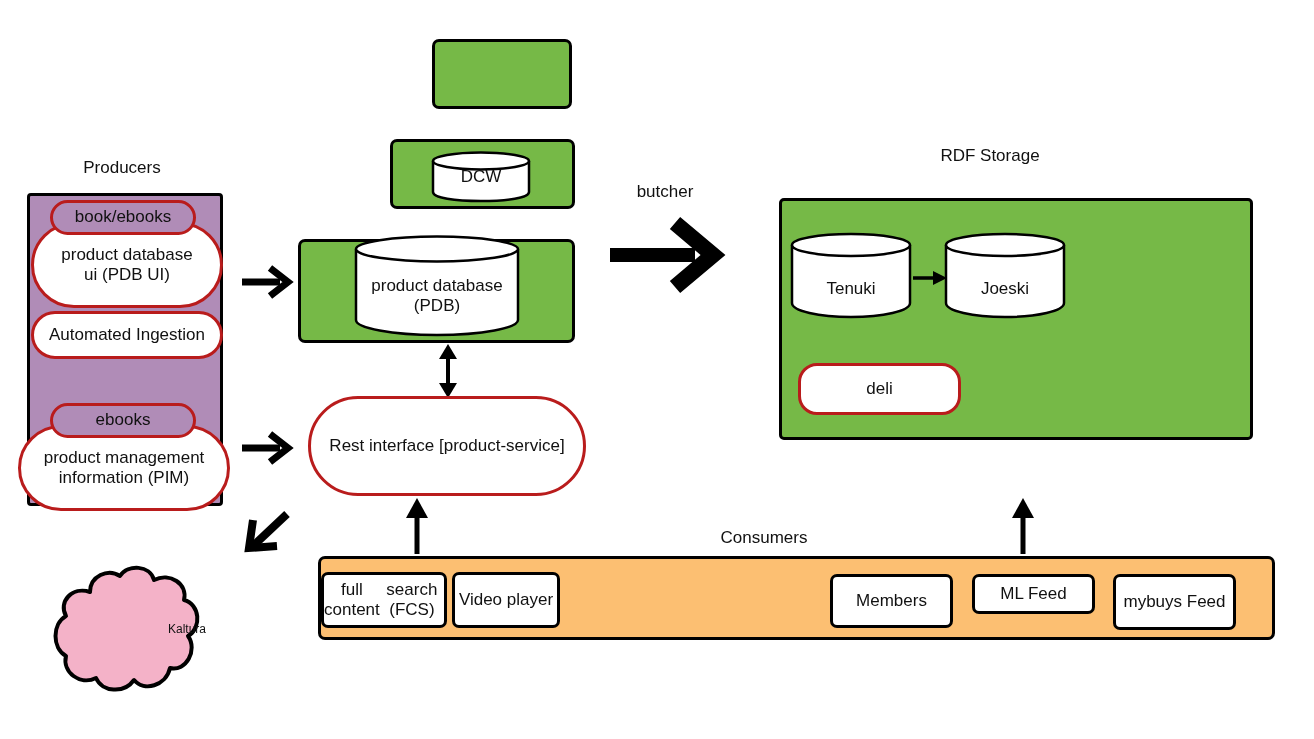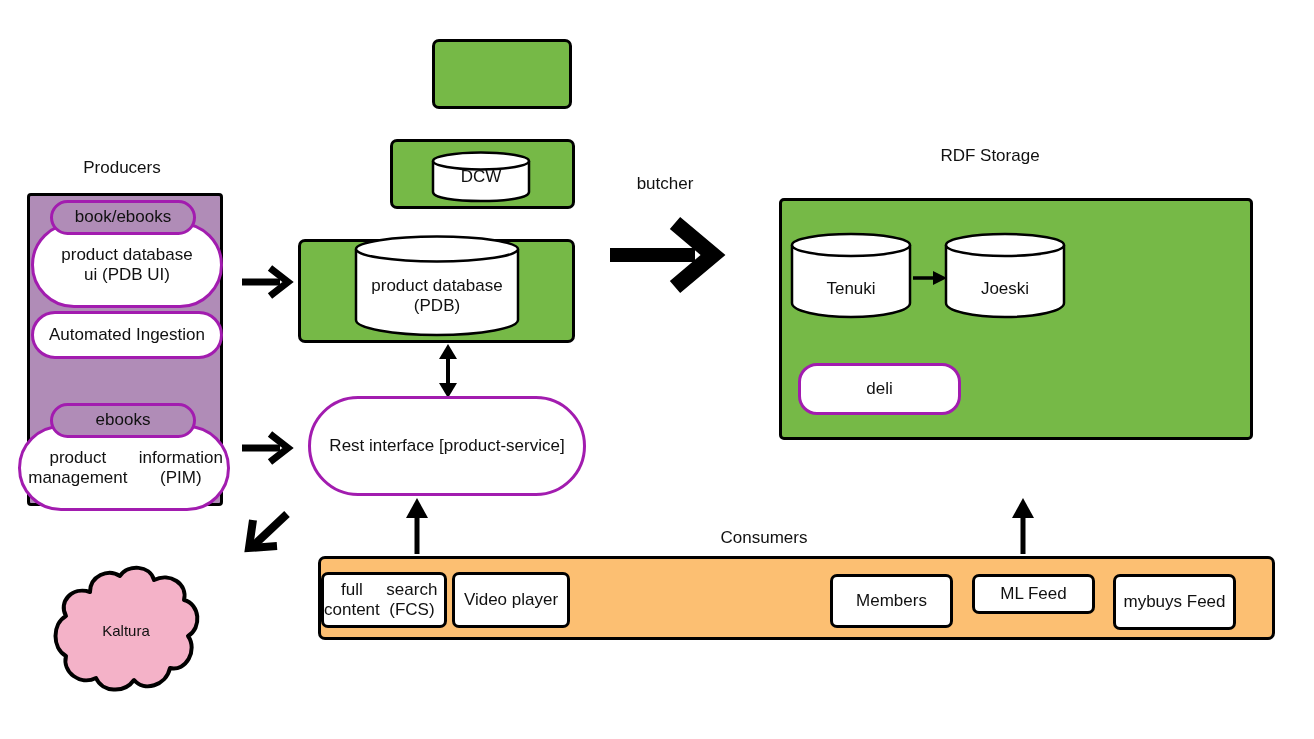--- a/index.html
+++ b/index.html
@@ -40,21 +40,21 @@
     line-height: 1.2;
   }
   .green { background: #76b947; }
   .purple { background: #b08cb7; }
   .orange { background: #fcbf72; }
   .white { background: #ffffff; }
 
   .pill {
     position: absolute;
     box-sizing: border-box;
-    border: 3px solid #a21caf;
+    border: 3px solid #b91c1c;
     background: #ffffff;
     display: flex;
     align-items: center;
     justify-content: center;
     text-align: center;
     font-size: 17px;
     color: #111111;
     line-height: 1.2;
   }
   .pill.purplefill { background: #b08cb7; }
@@ -74,22 +74,22 @@
   }
 
   .arrow { position: absolute; }
   .arrow svg { display: block; overflow: visible; }
 
   .cloud { position: absolute; }
   .cloud svg { display: block; overflow: visible; }
   .cloud .cloud-text {
     position: absolute;
     left: 0; right: 0;
-    text-align: center;
-    font-size: 15px;
+    text-align: right;
+    font-size: 12px;
     color: #111111;
   }
 </style>
 </head>
 <body>
 
 <div id="canvas">
 
   <div class="lbl" style="left:27px; top:158px; width:190px;">Producers</div>
 
@@ -105,21 +105,21 @@
   </div>
 
   <div class="pill" style="left:31px; top:311px; width:192px; height:48px; border-radius:24px; z-index:2;">
     <span>Automated Ingestion</span>
   </div>
 
   <div class="pill purplefill" style="left:50px; top:403px; width:146px; height:35px; border-radius:18px; z-index:3;">
     <span>ebooks</span>
   </div>
 
-  <div class="pill" style="left:18px; top:425px; width:212px; height:86px; border-radius:43px; z-index:2; ">
+  <div class="pill" style="left:18px; top:425px; width:212px; height:86px; border-radius:43px; z-index:2; flex-direction:column;">
     <span>product management</span>
     <span>information (PIM)</span>
   </div>
 
   <div class="arrow" style="left:240px; top:262px;">
     <svg width="56" height="40" viewBox="0 0 56 40">
       <path d="M2,20 L40,20" stroke="#000" stroke-width="7" fill="none" stroke-linecap="butt"></path>
       <path d="M30,6 L48,20 L30,34" stroke="#000" stroke-width="7" fill="none" stroke-linecap="butt" stroke-linejoin="miter"></path>
     </svg>
   </div>
@@ -181,21 +181,21 @@
     <span>Rest interface [product-service]</span>
   </div>
 
   <div class="arrow" style="left:403px; top:496px;">
     <svg width="28" height="62" viewBox="0 0 28 62">
       <path d="M14,58 L14,14" stroke="#000" stroke-width="5" fill="none"></path>
       <path d="M14,2 L3,22 L25,22 Z" fill="#000"></path>
     </svg>
   </div>
 
-  <div class="lbl" style="left:600px; top:174px; width:130px;">butcher</div>
+  <div class="lbl" style="left:600px; top:182px; width:130px;">butcher</div>
   <div class="arrow" style="left:605px; top:205px;">
     <svg width="120" height="100" viewBox="0 0 120 100">
       <path d="M5,50 L90,50" stroke="#000" stroke-width="14" fill="none" stroke-linecap="butt"></path>
       <path d="M70,18 L108,50 L70,82" stroke="#000" stroke-width="16" fill="none" stroke-linecap="butt" stroke-linejoin="miter"></path>
     </svg>
   </div>
 
   <div class="lbl" style="left:890px; top:146px; width:200px;">RDF Storage</div>
 
   <div class="box green" style="left:779px; top:198px; width:474px; height:242px; border-radius:5px;"></div>
@@ -237,21 +237,21 @@
 
   <div class="lbl" style="left:664px; top:528px; width:200px;">Consumers</div>
 
   <div class="box orange" style="left:318px; top:556px; width:957px; height:84px;"></div>
 
   <div class="box white" style="left:321px; top:572px; width:126px; height:56px; flex-direction:row;">
     <span>full content</span>
     <span>search (FCS)</span>
   </div>
 
-  <div class="box white" style="left:452px; top:572px; width:118px; height:56px;">
+  <div class="box white" style="left:452px; top:572px; width:108px; height:56px;">
     <span>Video player</span>
   </div>
 
 
   <div class="box white" style="left:830px; top:574px; width:123px; height:54px;">
     <span>Members</span>
   </div>
 
   <div class="box white" style="left:972px; top:574px; width:123px; height:40px;">
     <span>ML Feed</span>

